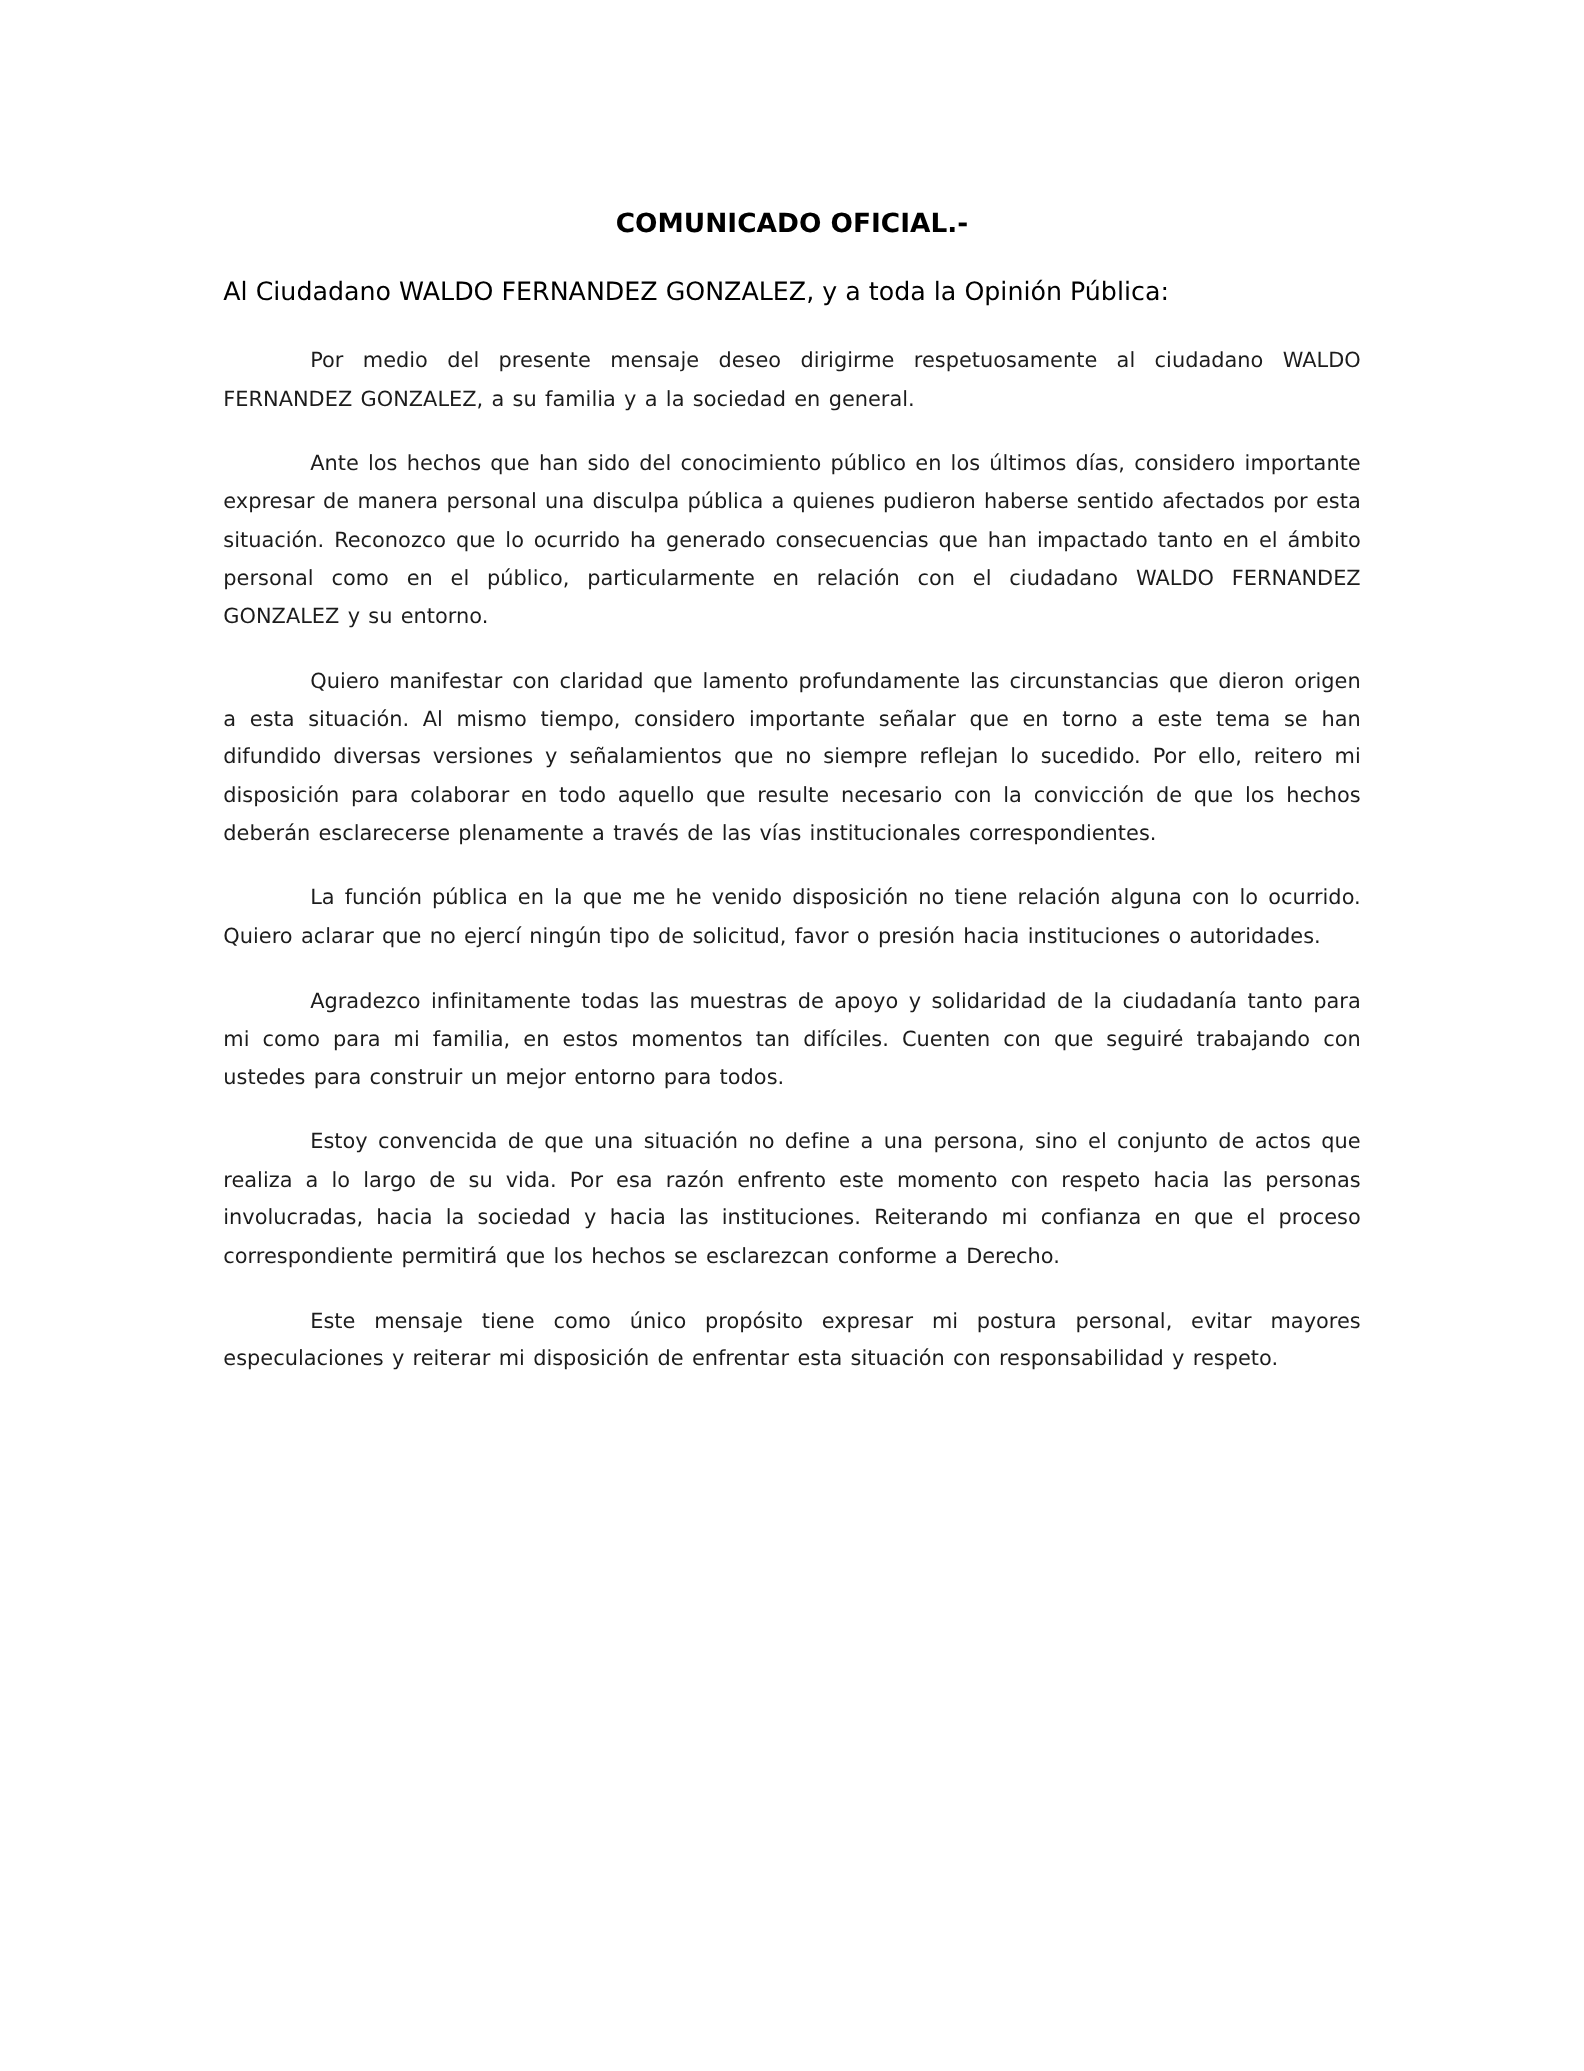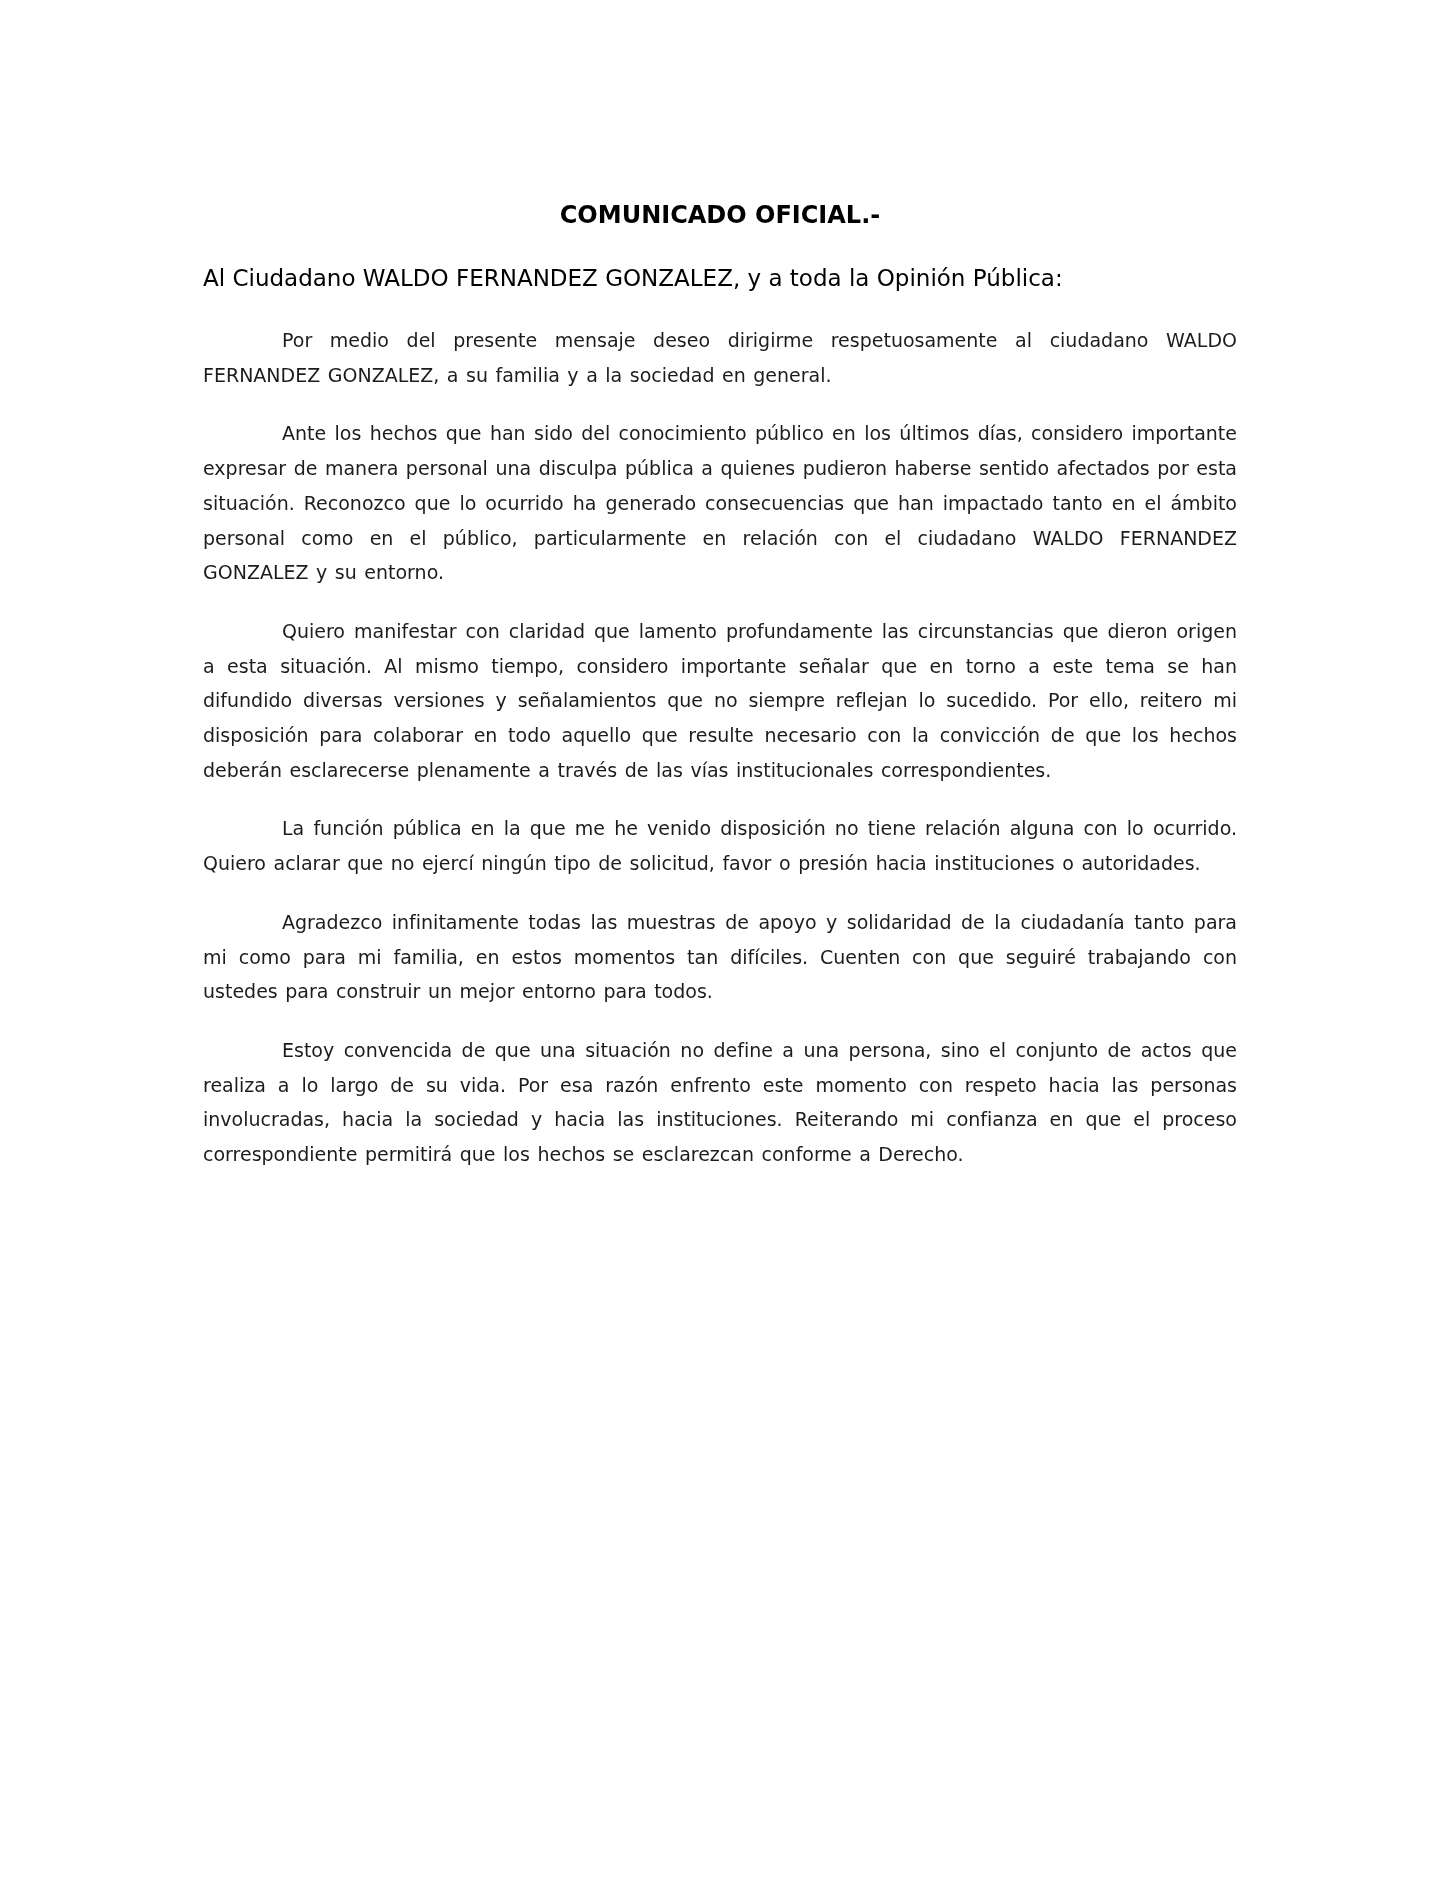--- a/index.html
+++ b/index.html
@@ -11,21 +11,21 @@
     width: 1440px;
     height: 1883px;
     position: relative;
     font-family: "DejaVu Sans", "Liberation Sans", sans-serif;
     color: #1c1c1c;
     -webkit-font-smoothing: antialiased;
   }
   .doc {
     position: absolute;
     left: 203px;
-    top: 200px;
+    top: 188px;
     width: 1034px;
   }
   .doc-title {
     margin: 0 0 34px 0;
     font-size: 24px;
     line-height: 30px;
     font-weight: bold;
     text-align: center;
     color: #000000;
   }
@@ -57,13 +57,14 @@
   <h1 class="doc-title">COMUNICADO OFICIAL.-</h1>
 
   <h2 class="doc-salutation">Al Ciudadano WALDO FERNANDEZ GONZALEZ, y a toda la Opinión Pública:</h2>
 
   <p class="body-par">Por medio del presente mensaje deseo dirigirme respetuosamente al ciudadano WALDO FERNANDEZ GONZALEZ, a su familia y a la sociedad en general.</p>
   <p class="body-par">Ante los hechos que han sido del conocimiento público en los últimos días, considero importante expresar de manera personal una disculpa pública a quienes pudieron haberse sentido afectados por esta situación. Reconozco que lo ocurrido ha generado consecuencias que han impactado tanto en el ámbito personal como en el público, particularmente en relación con el ciudadano WALDO FERNANDEZ GONZALEZ y su entorno.</p>
   <p class="body-par">Quiero manifestar con claridad que lamento profundamente las circunstancias que dieron origen a esta situación. Al mismo tiempo, considero importante señalar que en torno a este tema se han difundido diversas versiones y señalamientos que no siempre reflejan lo sucedido. Por ello, reitero mi disposición para colaborar en todo aquello que resulte necesario con la convicción de que los hechos deberán esclarecerse plenamente a través de las vías institucionales correspondientes.</p>
   <p class="body-par">La función pública en la que me he venido disposición no tiene relación alguna con lo ocurrido. Quiero aclarar que no ejercí ningún tipo de solicitud, favor o presión hacia instituciones o autoridades.</p>
   <p class="body-par">Agradezco infinitamente todas las muestras de apoyo y solidaridad de la ciudadanía tanto para mi como para mi familia, en estos momentos tan difíciles. Cuenten con que  seguiré trabajando con ustedes para construir un mejor entorno para todos.</p>
   <p class="body-par">Estoy convencida de que una situación no define a una persona, sino el conjunto de actos que realiza a lo largo de su vida. Por esa razón enfrento este momento con respeto hacia las personas involucradas, hacia la sociedad y hacia las instituciones. Reiterando mi confianza en que el proceso correspondiente permitirá que los hechos se esclarezcan conforme a Derecho.</p>
+  <p class="body-par">Este mensaje tiene como único propósito expresar mi postura personal, evitar mayores especulaciones y reiterar mi disposición de enfrentar esta situación con responsabilidad y respeto.</p>
 </div>
 
 </body></html>

